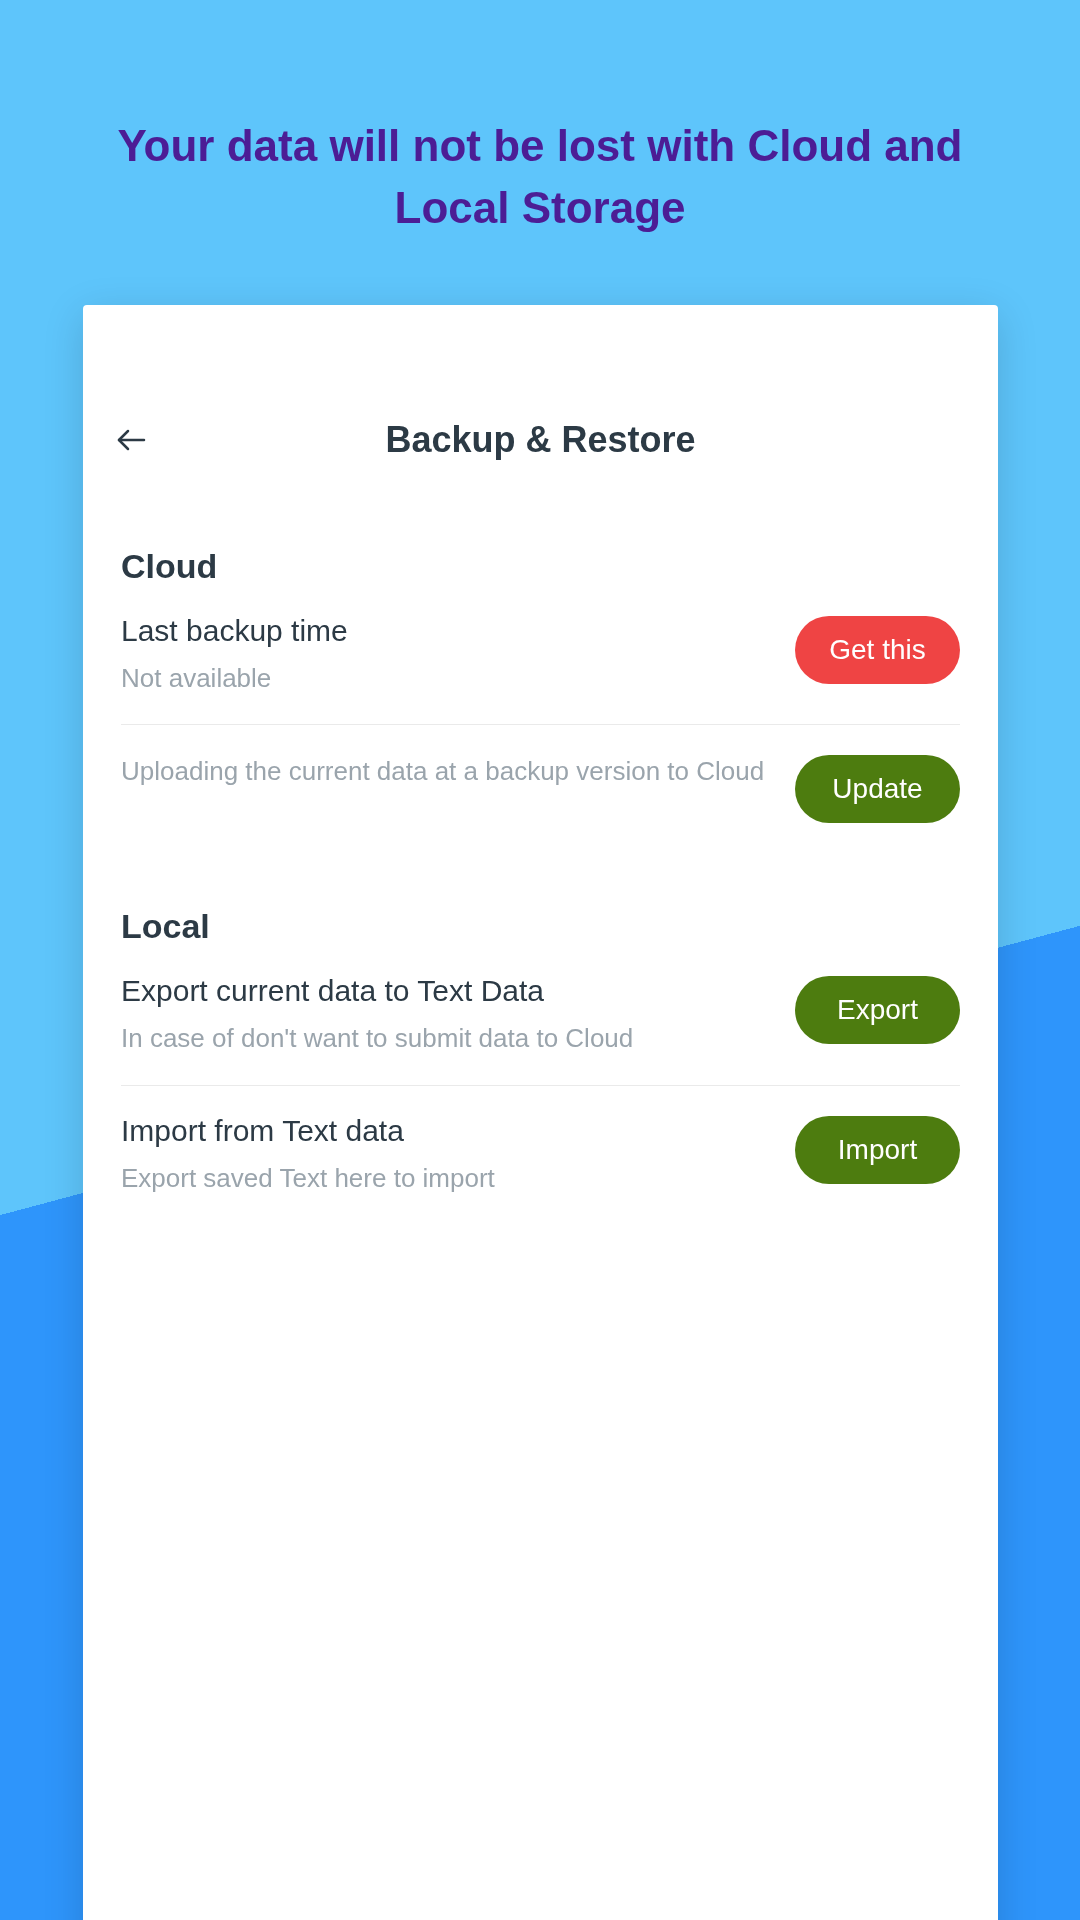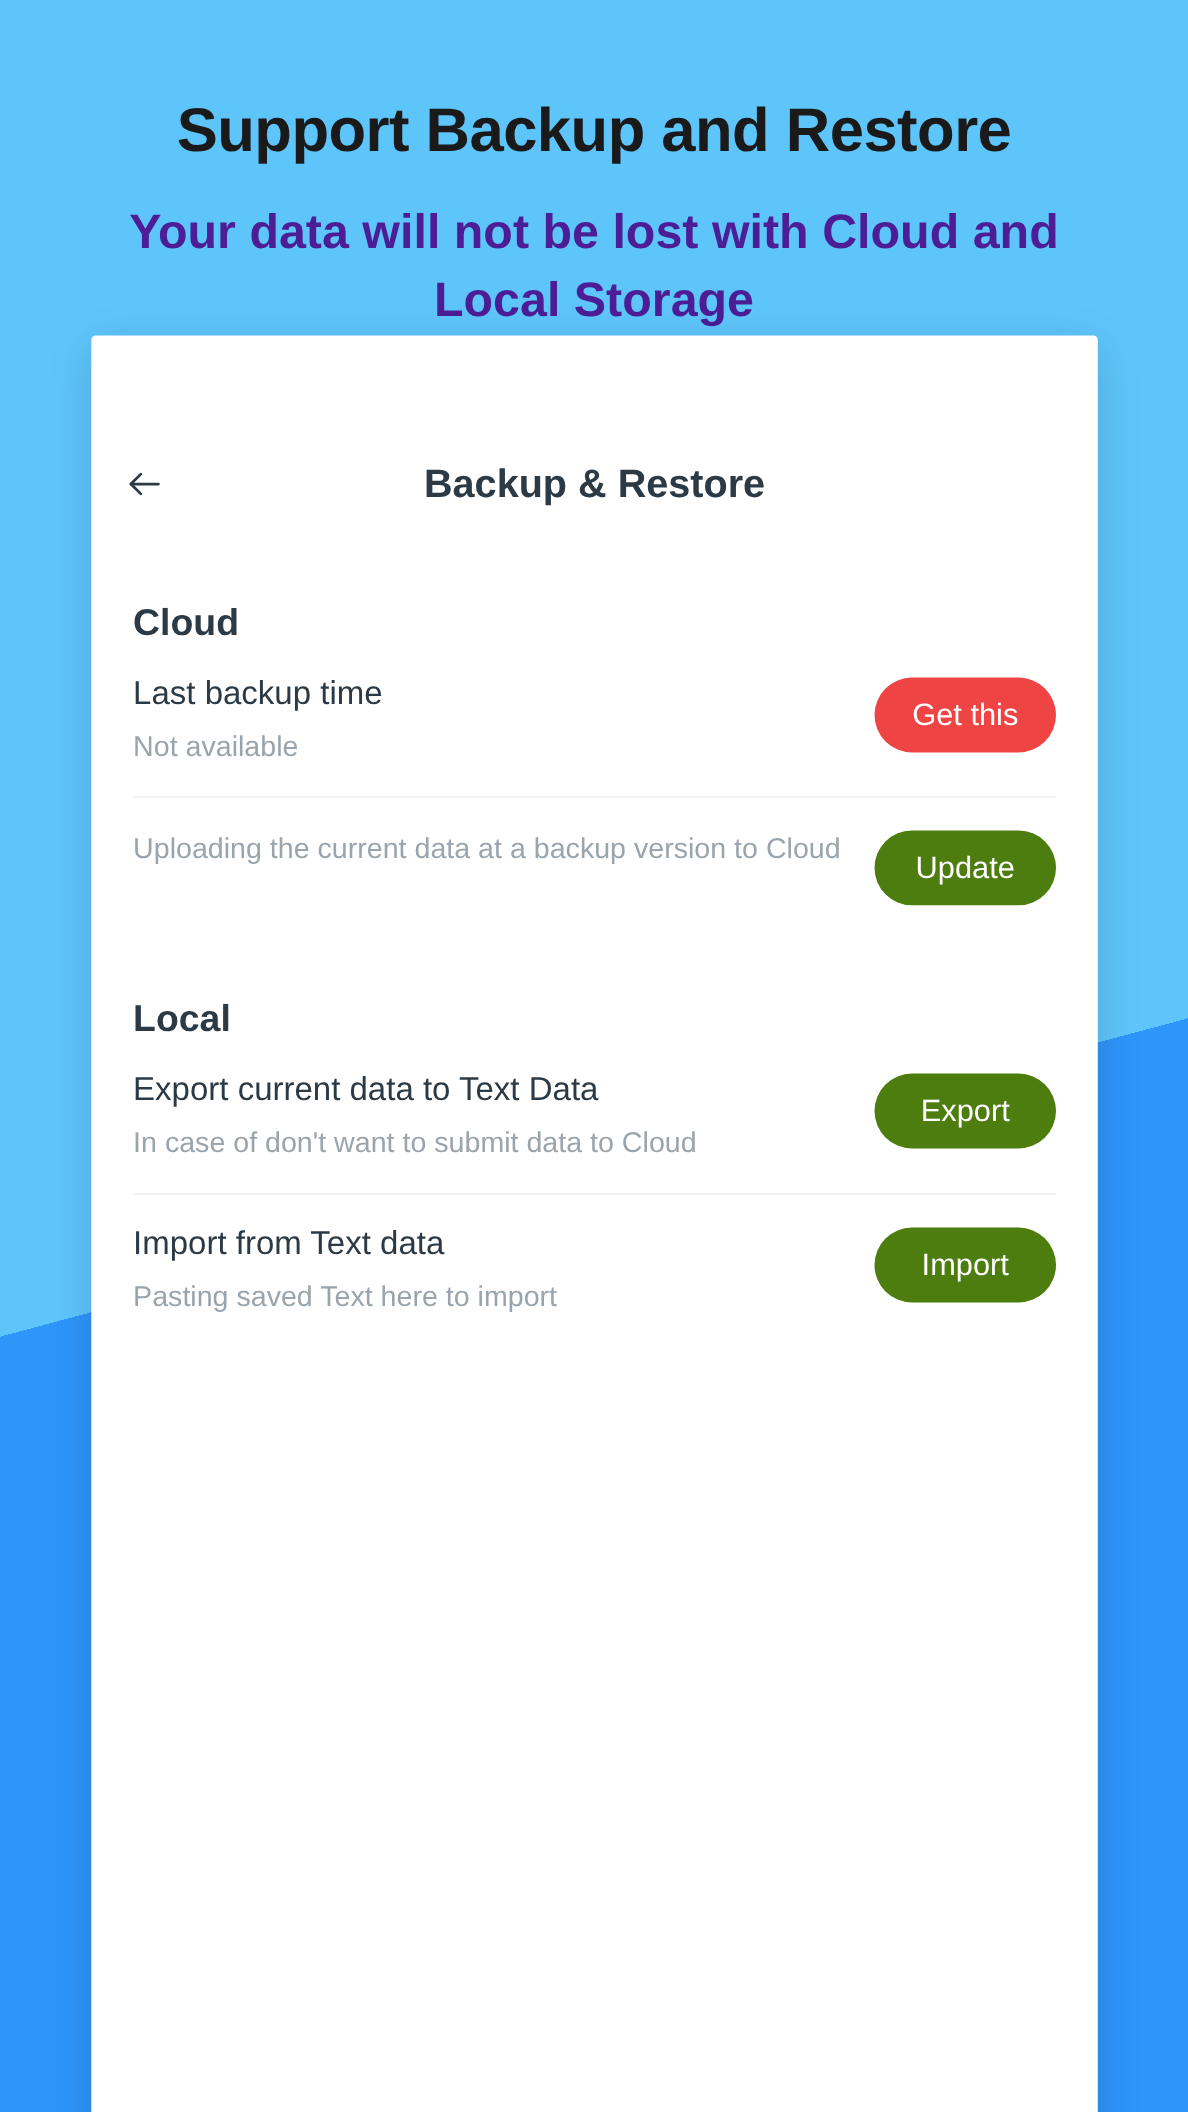--- a/index.html
+++ b/index.html
@@ -150,21 +150,20 @@
     }
 
     .pill-button.primary {
       background: #4d7c0f;
     }
   </style>
 </head>
 <body>
 
 <div class="promo-container">
-  <h1 class="promo-title">Support Backup and Restore</h1>
   <p class="promo-subtitle">Your data will not be lost with Cloud and Local Storage</p>
 </div>
 
 <div class="phone-screen">
   <div class="app-header">
     <div class="back-button">
       <svg class="back-arrow-svg" viewBox="0 0 30 24" fill="none" stroke="#2c3a45" stroke-width="2.5" stroke-linecap="round" stroke-linejoin="round">
         <line x1="28" y1="12" x2="3" y2="12"></line>
         <polyline points="12,3 3,12 12,21"></polyline>
       </svg>
@@ -197,18 +196,18 @@
       <div class="setting-text">
         <div class="setting-label">Export current data to Text Data</div>
         <div class="setting-description">In case of don't want to submit data to Cloud</div>
       </div>
       <button class="pill-button primary">Export</button>
     </div>
 
     <div class="setting-row no-border">
       <div class="setting-text">
         <div class="setting-label">Import from Text data</div>
-        <div class="setting-description">Pasting saved Text here to import</div>
+        <div class="setting-description">Export saved Text here to import</div>
       </div>
       <button class="pill-button primary">Import</button>
     </div>
   </div>
 </div>
 
 </body></html>

